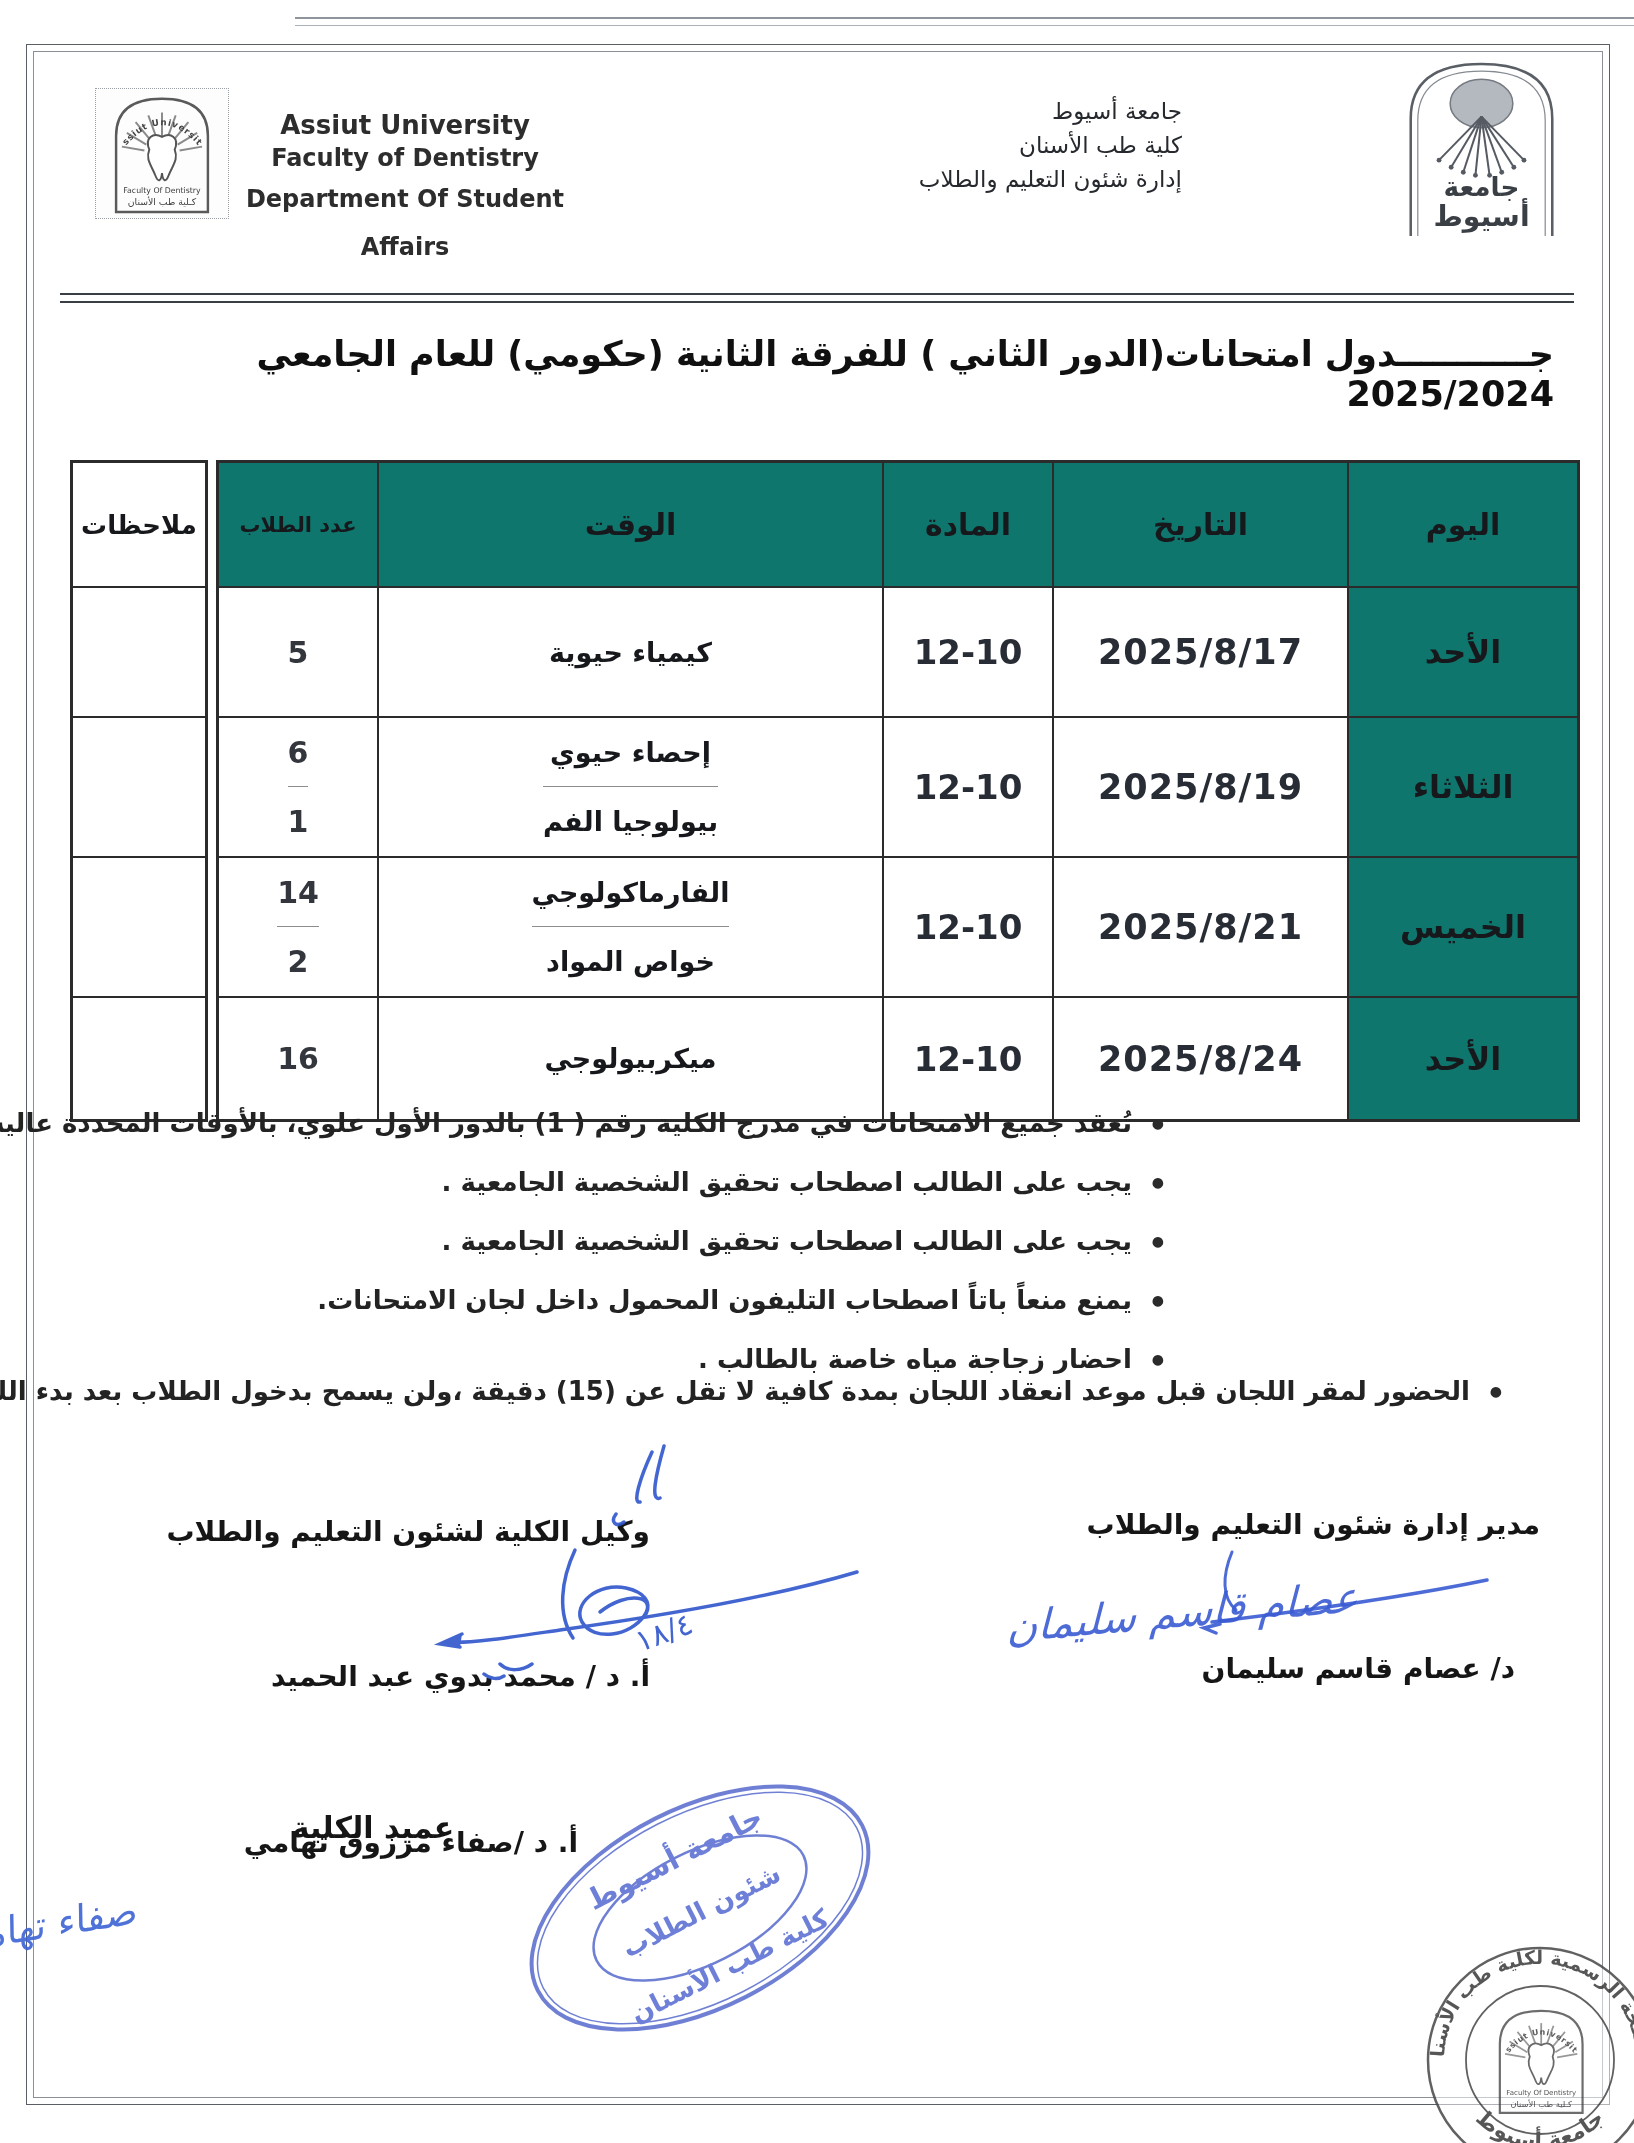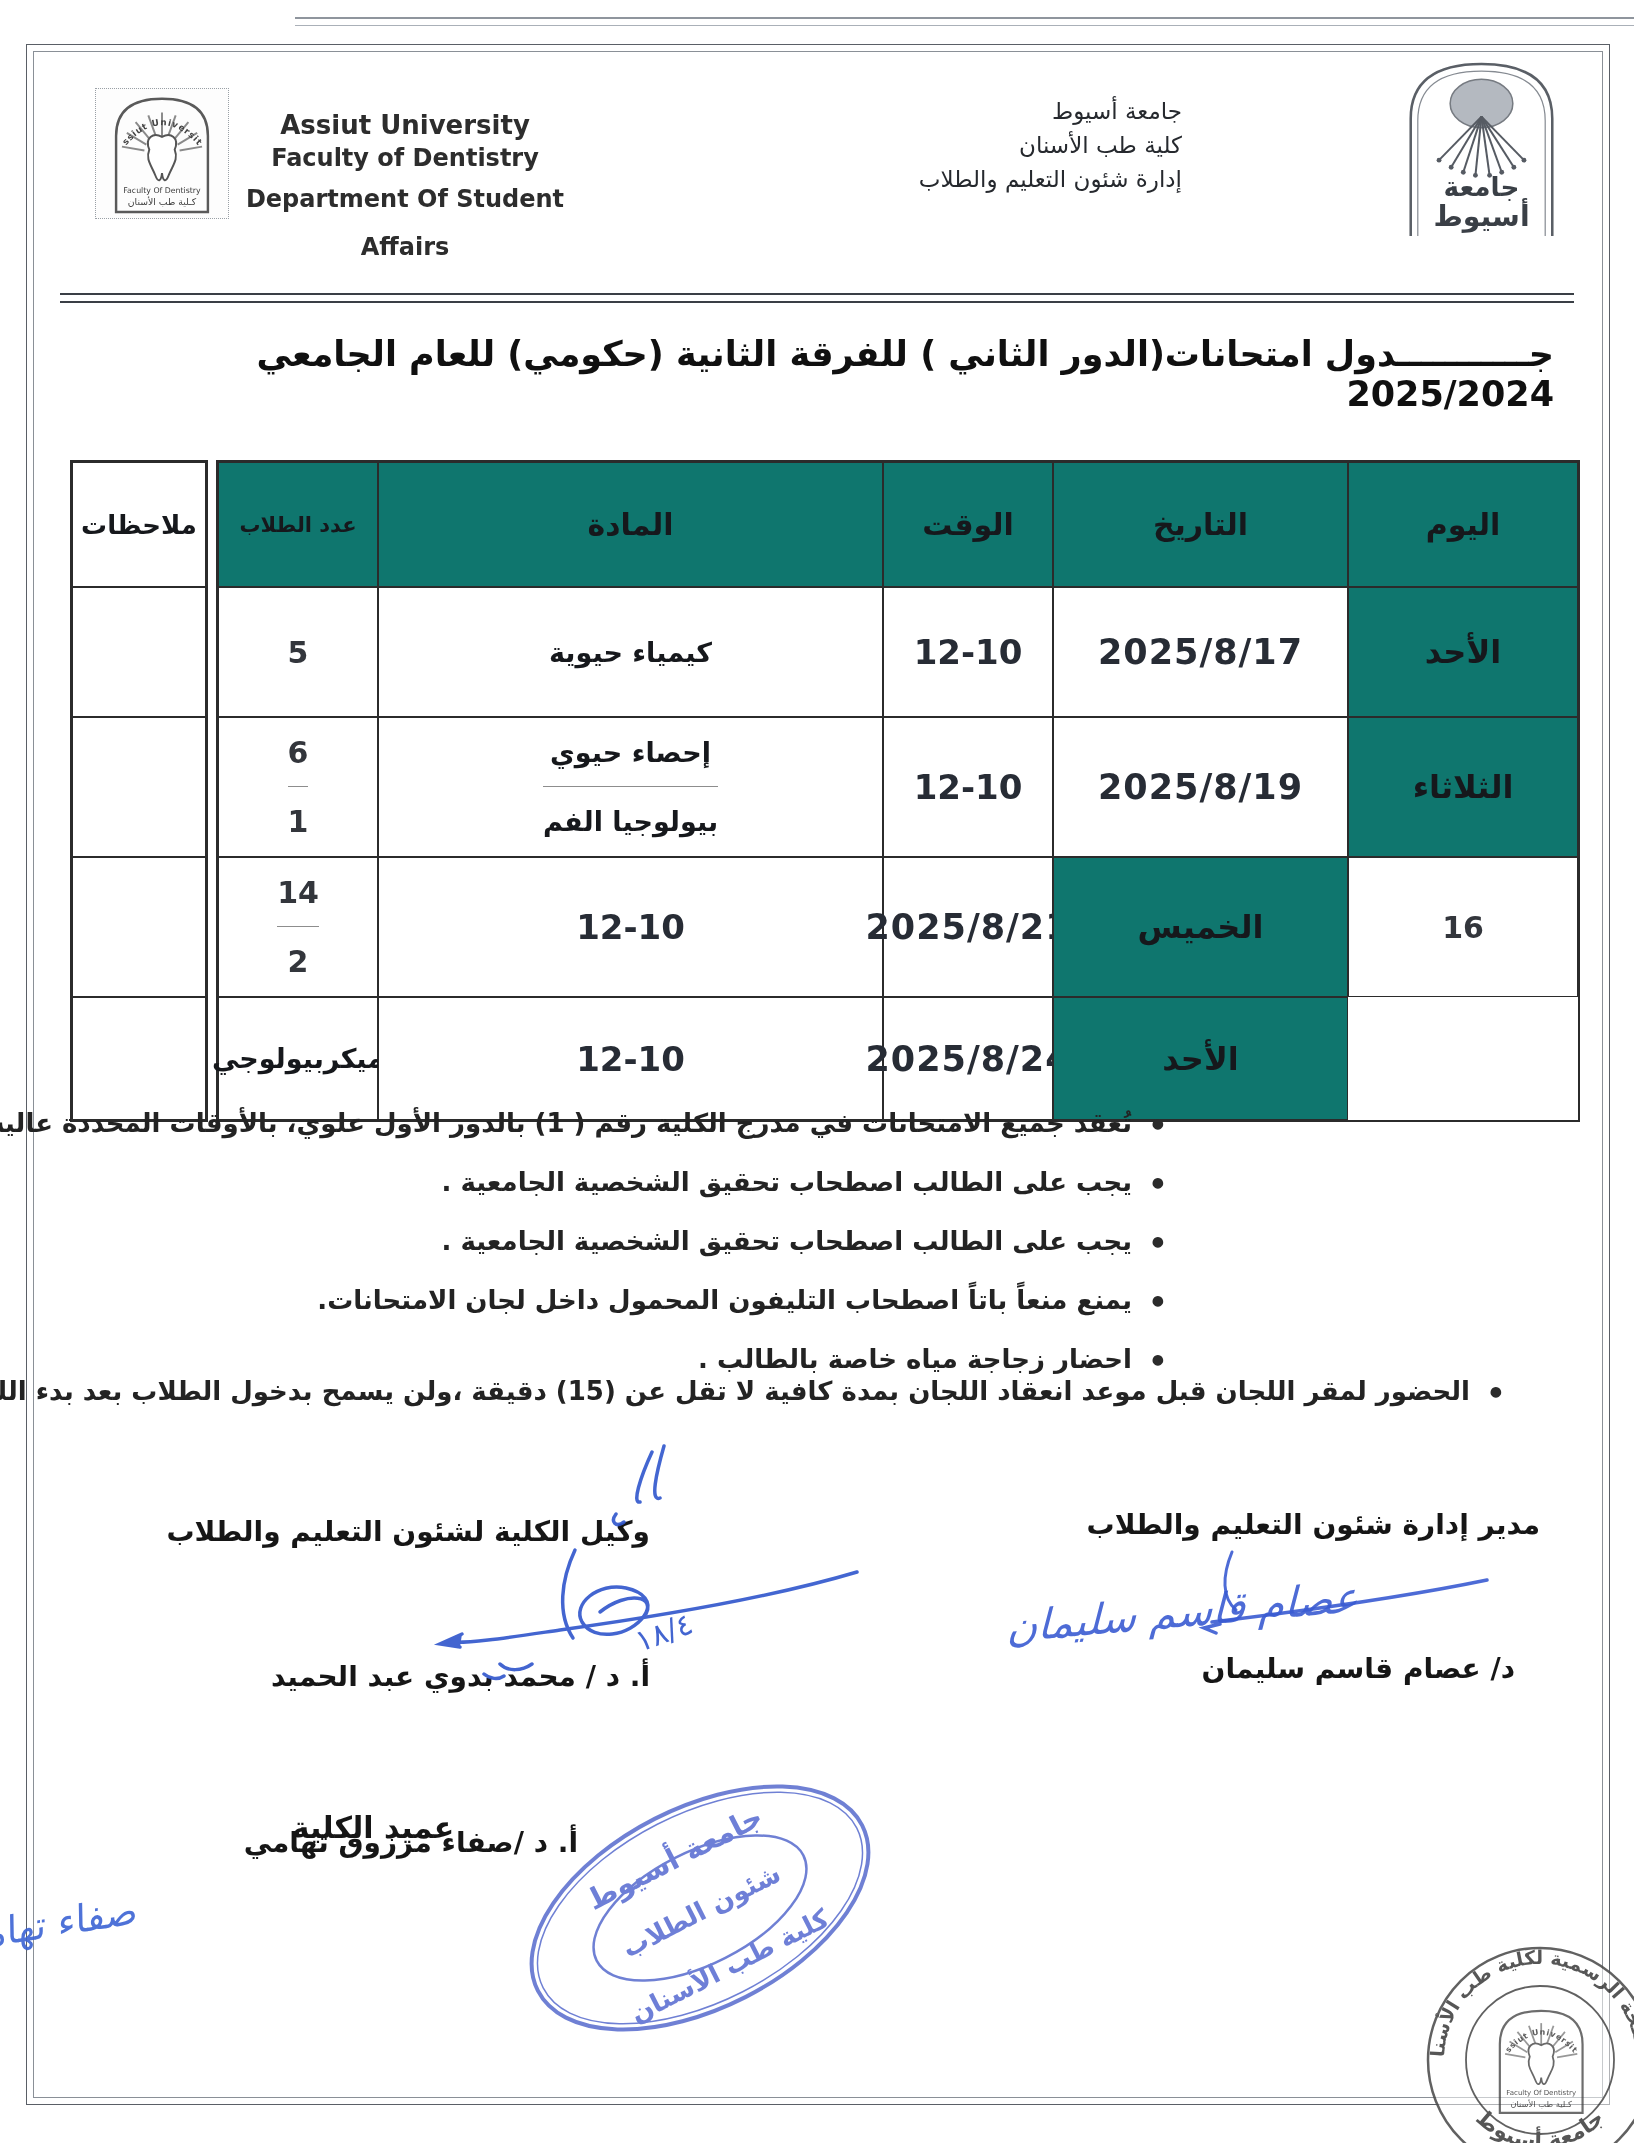--- a/index.html
+++ b/index.html
@@ -158,22 +158,22 @@
     <div class="notes-col">
       <div class="c hd" style="font-size:26px">ملاحظات</div>
       <div class="c"></div>
       <div class="c"></div>
       <div class="c"></div>
       <div class="c"></div>
     </div>
     <div class="main-grid">
 
       <div class="c tint hd-small">عدد الطلاب</div>
+      <div class="c tint hd">الوقت</div>
       <div class="c tint hd">المادة</div>
-      <div class="c tint hd">الوقت</div>
       <div class="c tint hd">التاريخ</div>
       <div class="c tint hd">اليوم</div>
 
       <div class="c cnt">5</div>
       <div class="c subj">كيمياء حيوية</div>
       <div class="c time">12-10</div>
       <div class="c date">2025/8/17</div>
       <div class="c tint day">الأحد</div>
 
       <div class="c split">
@@ -184,20 +184,24 @@
         <div class="subj">إحصاء حيوي</div>
         <div class="subj">بيولوجيا الفم</div>
       </div>
       <div class="c time">12-10</div>
       <div class="c date">2025/8/19</div>
       <div class="c tint day">الثلاثاء</div>
 
       <div class="c split">
         <div class="cnt">14</div>
         <div class="cnt">2</div>
+      </div>
+      <div class="c split">
+        <div class="subj">الفارماكولوجي</div>
+        <div class="subj">خواص المواد</div>
       </div>
       <div class="c time">12-10</div>
       <div class="c date">2025/8/21</div>
       <div class="c tint day">الخميس</div>
 
       <div class="c cnt">16</div>
       <div class="c subj">ميكربيولوجي</div>
       <div class="c time">12-10</div>
       <div class="c date">2025/8/24</div>
       <div class="c tint day">الأحد</div>

